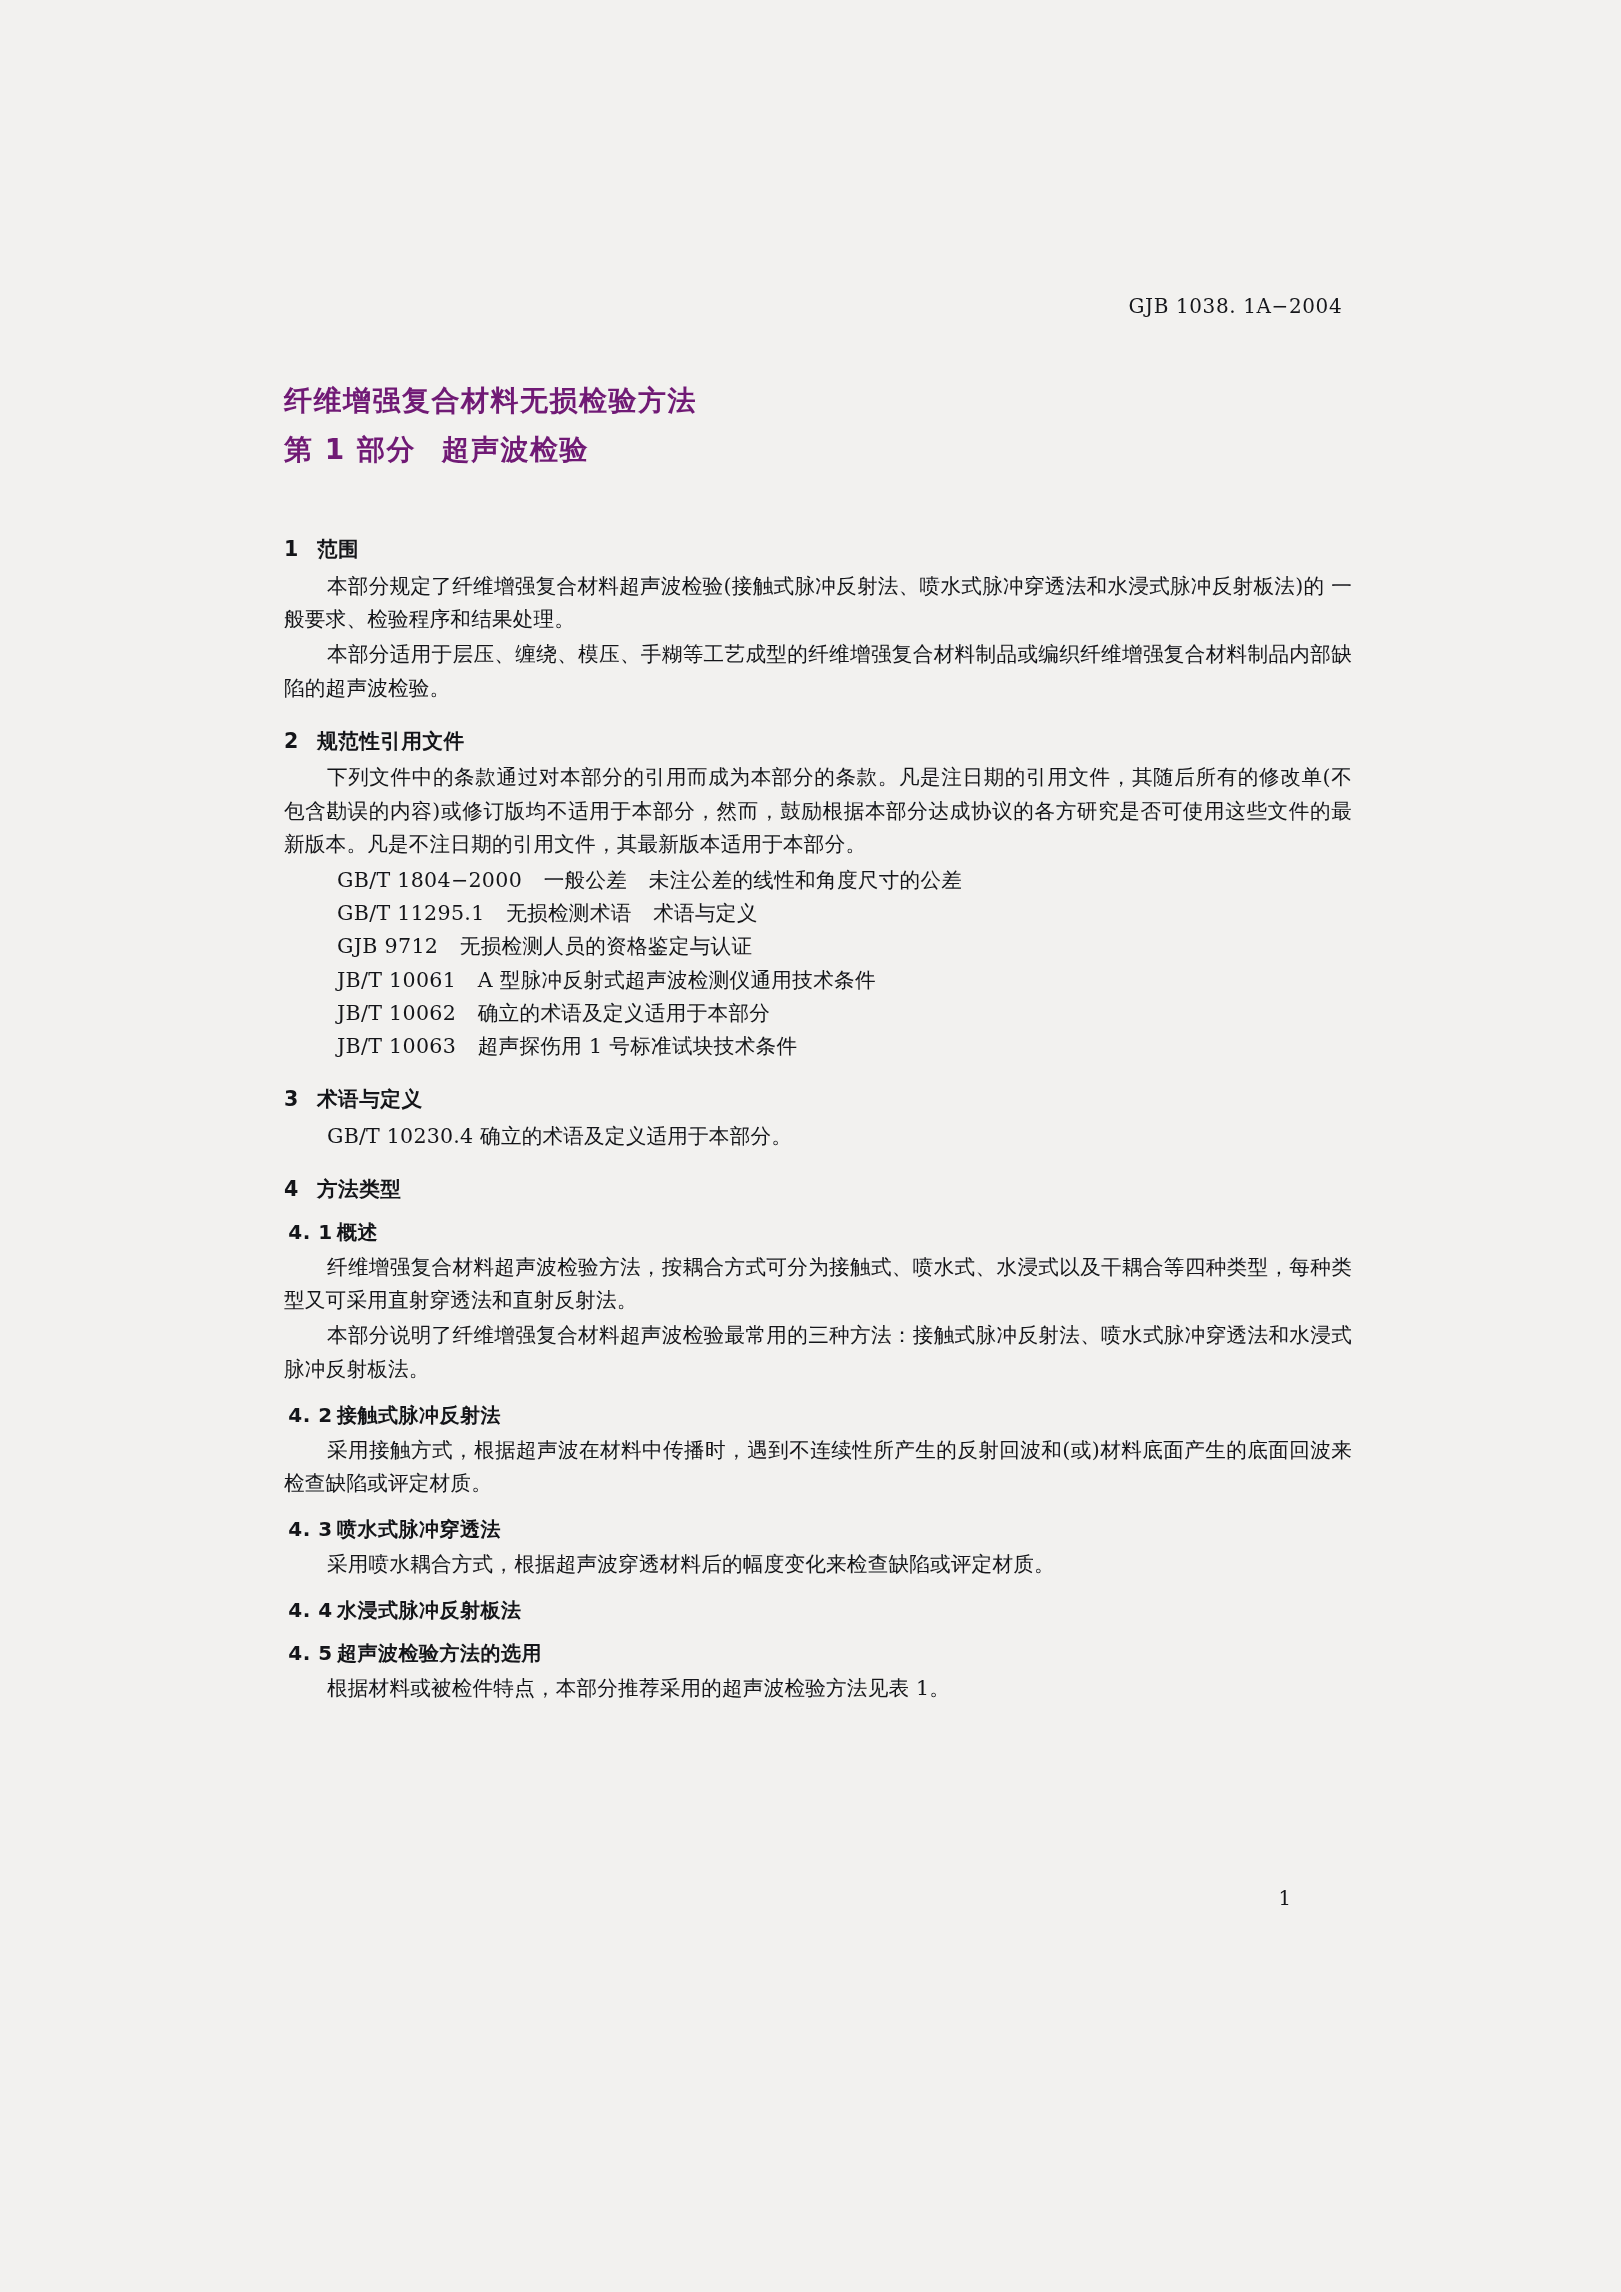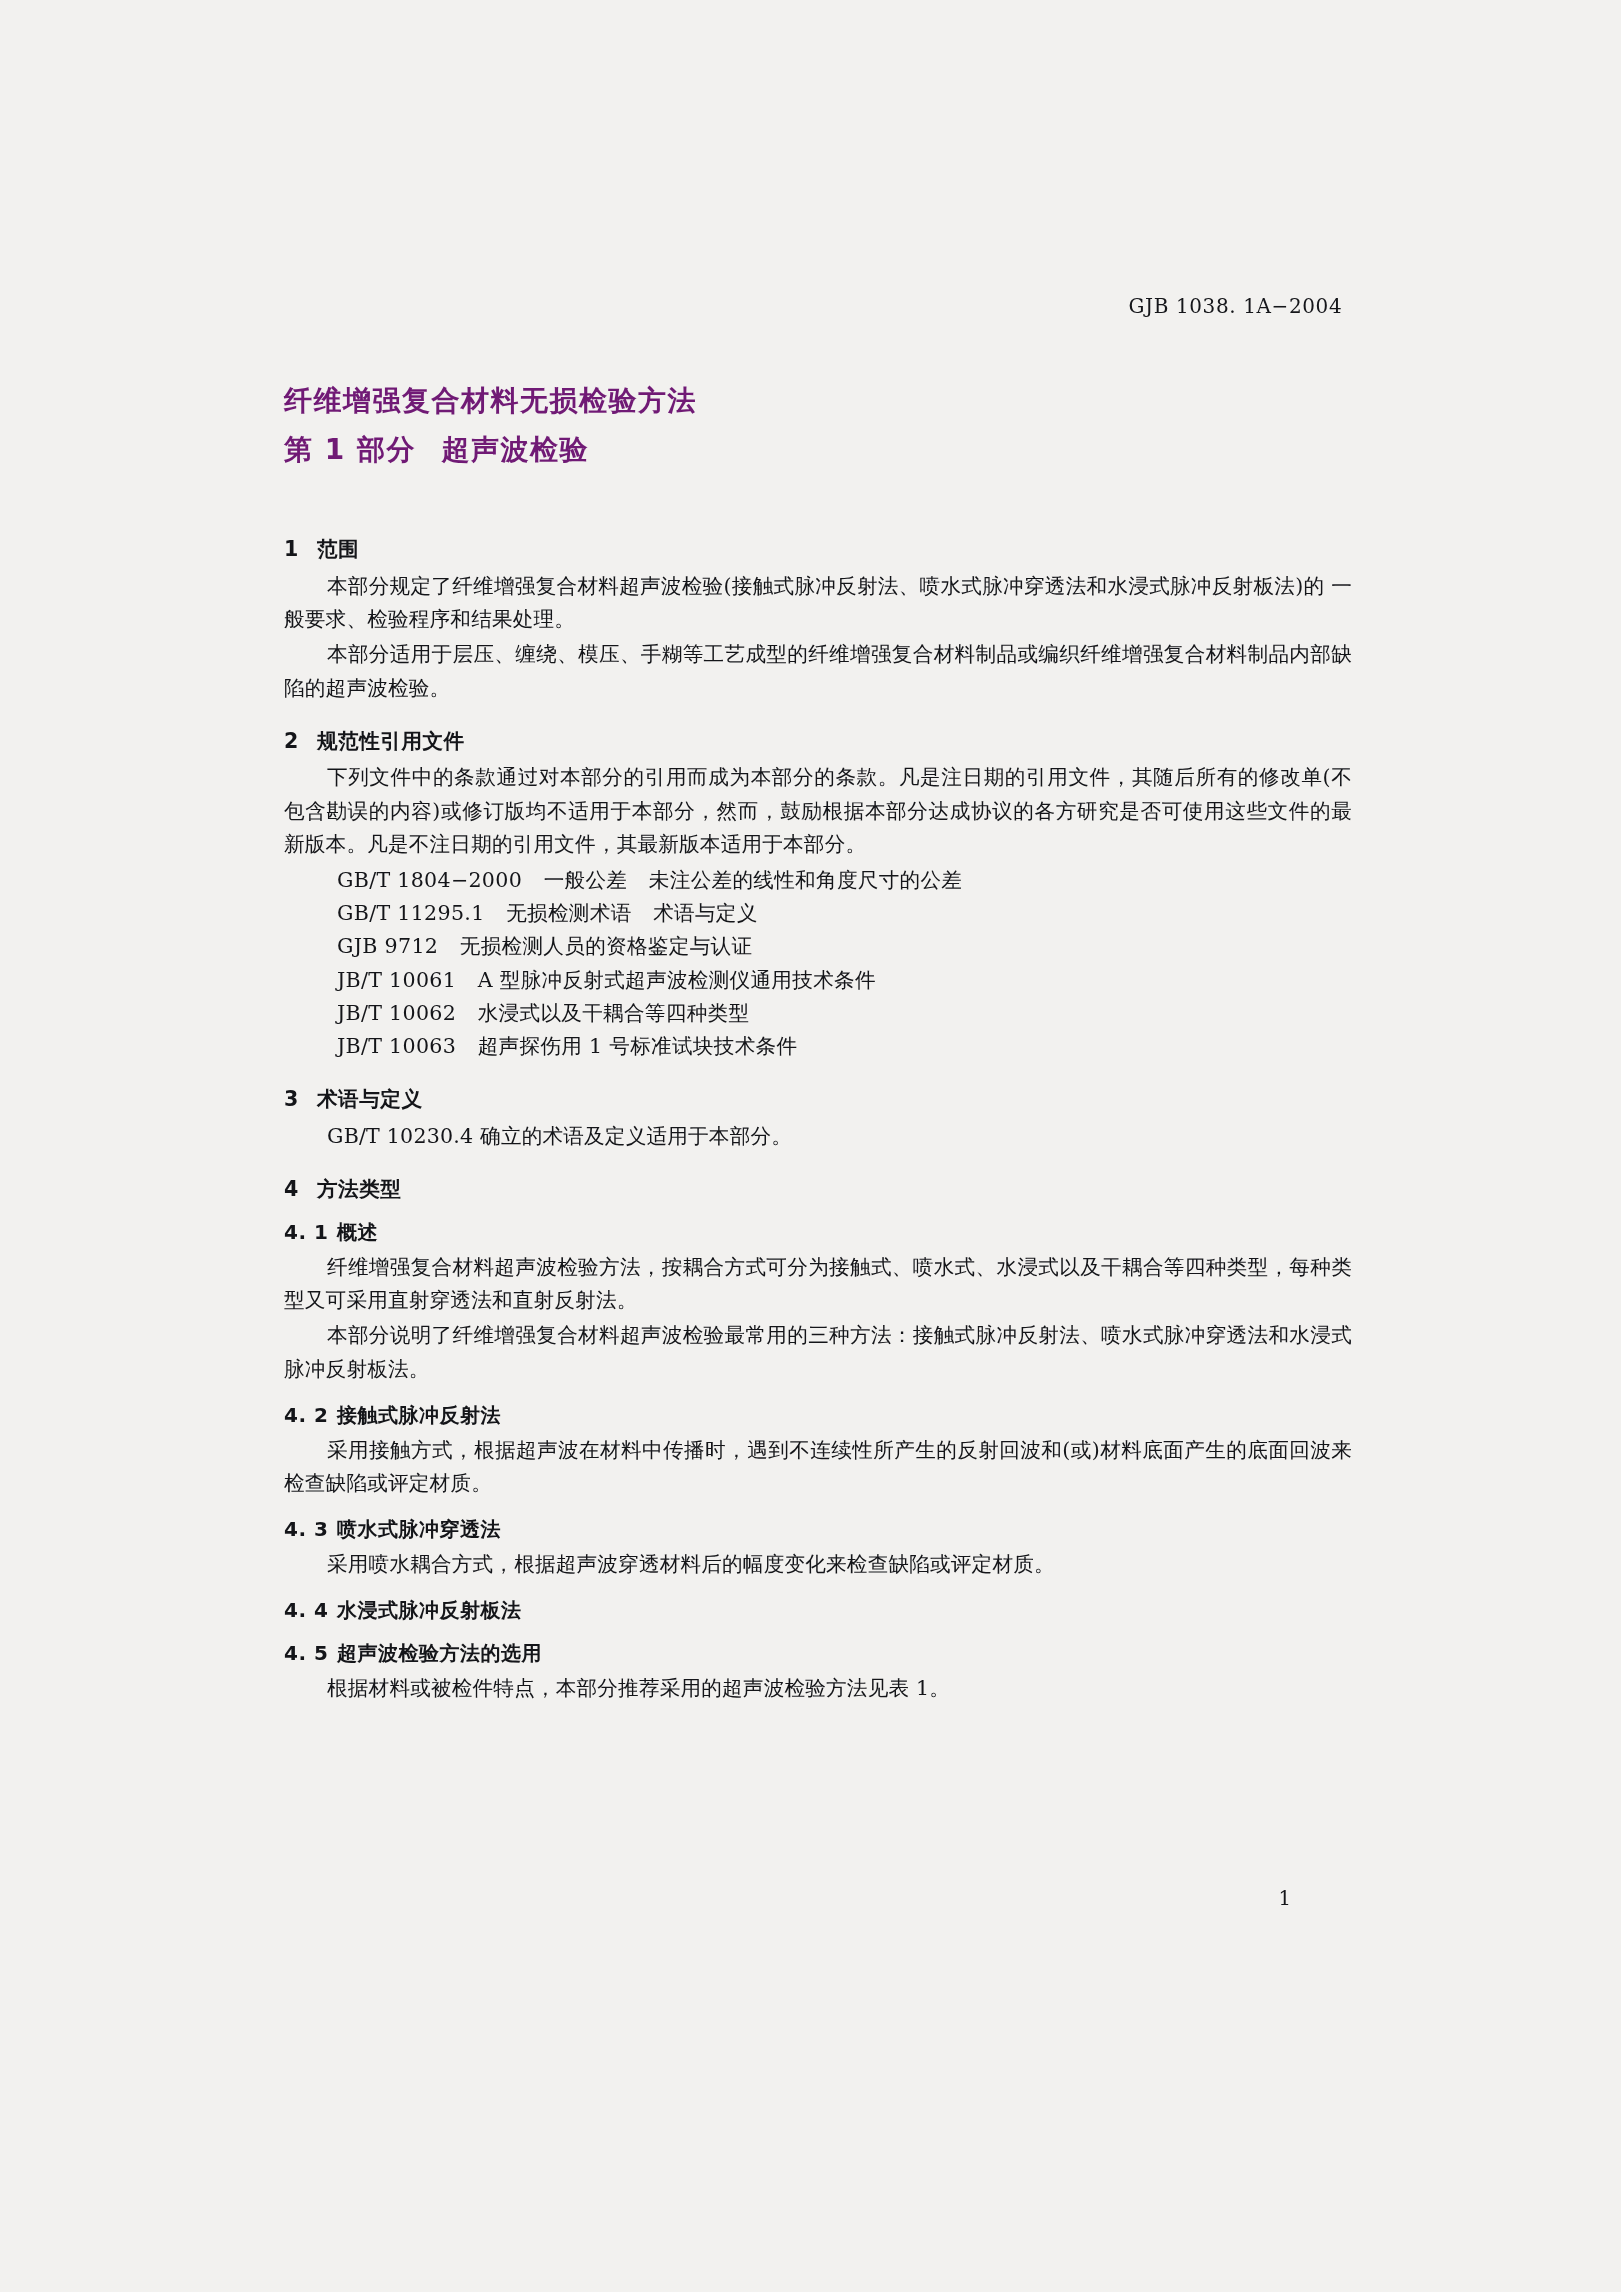--- a/index.html
+++ b/index.html
@@ -75,20 +75,21 @@
   h3.subsec {
     font-family: "DejaVu Sans", sans-serif;
     font-weight: bold;
     font-size: 20px;
     margin: 15.7px 0 4.9px 0;
     letter-spacing: 0.5px;
   }
   h3.subsec .num {
     display: inline-block;
     min-width: 53px;
+    text-align: center;
   }
   p.para {
     font-family: "DejaVu Serif", "Liberation Serif", serif;
     font-size: 20.6px;
     line-height: 1.62;
     margin: 0 0 2px 0;
     text-indent: 43px;
     text-align: justify;
     letter-spacing: 0.2px;
   }
@@ -147,21 +148,21 @@
         <p class="ref">
           <span>GB/T 11295.1</span><span class="sp"></span><span>无损检测术语</span><span class="sp"></span><span>术语与定义</span>
         </p>
         <p class="ref">
           <span>GJB 9712</span><span class="sp"></span><span>无损检测人员的资格鉴定与认证</span>
         </p>
         <p class="ref">
           <span>JB/T 10061</span><span class="sp"></span><span>A 型脉冲反射式超声波检测仪通用技术条件</span>
         </p>
         <p class="ref">
-          <span>JB/T 10062</span><span class="sp"></span><span>水浸式以及干耦合等四种类型</span>
+          <span>JB/T 10062</span><span class="sp"></span><span>确立的术语及定义适用于本部分</span>
         </p>
         <p class="ref">
           <span>JB/T 10063</span><span class="sp"></span><span>超声探伤用 1 号标准试块技术条件</span>
         </p>
 
         <h2 class="sec">
           <span class="num">3</span><span>术语与定义</span>
         </h2>
         <p class="para">GB/T 10230.4 确立的术语及定义适用于本部分。</p>
 

